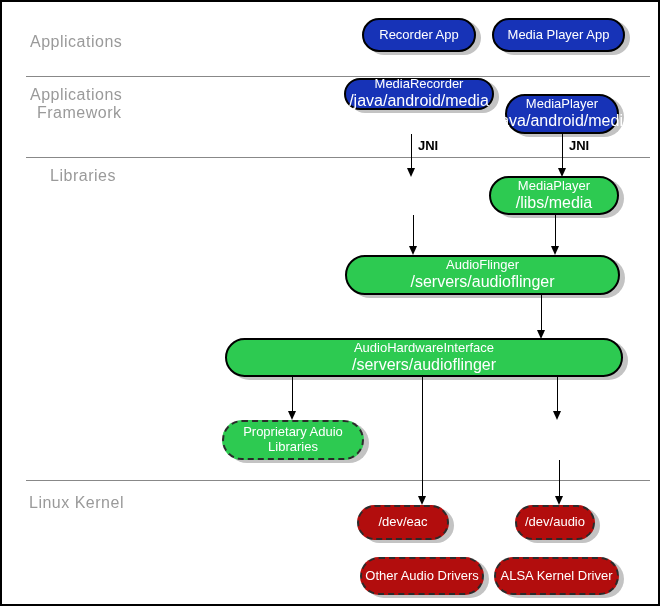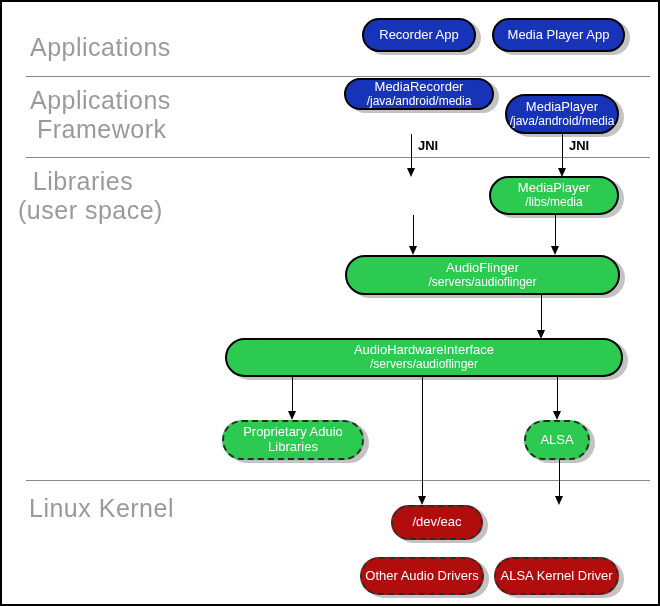--- a/index.html
+++ b/index.html
@@ -14,41 +14,41 @@
   }
   html,body{margin:0;padding:0;background:#fff;}
   body{font-family:"Liberation Sans","DejaVu Sans",sans-serif;}
   .canvas{
     position:relative;width:660px;height:606px;
     background:#fff;border:2px solid #000;box-sizing:border-box;
     overflow:hidden;
   }
   .layer-label{
     position:absolute;color:var(--layer-label-gray);
-    font-size:25px;letter-spacing:0.5px;white-space:nowrap;
+    font-size:16px;letter-spacing:0.5px;white-space:nowrap;
   }
   .layer-label .l2{margin-left:7px;}
   .sep{
     position:absolute;left:24px;width:624px;height:1px;
     background:var(--separator-gray);
   }
   .pill{
     position:absolute;box-sizing:border-box;
     border:2px solid var(--node-border);border-radius:999px;
     box-shadow:5px 3px 0 var(--shadow-gray);
     color:#fff;display:flex;flex-direction:column;
     align-items:center;justify-content:center;
     text-align:center;line-height:1.15;
   }
   .pill.dashed{border:2px dashed #2b2b2b;}
   .blue{background:var(--app-blue);}
   .green{background:var(--lib-green);}
   .red{background:var(--kernel-red);}
   .t1{font-size:13px;white-space:nowrap;}
-  .t2{font-size:12px;white-space:nowrap;}
+  .t2{font-size:16px;white-space:nowrap;}
   .vline{position:absolute;width:1px;background:var(--arrow-black);}
   .arrowhead{
     position:absolute;width:0;height:0;
     border-left:4px solid transparent;border-right:4px solid transparent;
     border-top:9px solid var(--arrow-black);
   }
   .jni{
     position:absolute;font-size:13px;font-weight:bold;color:#000;
   }
 </style>
@@ -59,21 +59,20 @@
 
   <div class="layer-label" style="left:28px;top:31px;">
     <div>Applications</div>
   </div>
   <div class="layer-label" style="left:28px;top:84px;">
     <div>Applications</div>
     <div class="l2">Framework</div>
   </div>
   <div class="layer-label" style="left:16px;top:165px;width:130px;text-align:center;">
     <div>Libraries</div>
-    <div>(user space)</div>
   </div>
   <div class="layer-label" style="left:27px;top:492px;">
     <div>Linux Kernel</div>
   </div>
 
   <div class="sep" style="top:74px;"></div>
   <div class="sep" style="top:155px;"></div>
   <div class="sep" style="top:478px;"></div>
 
   <div class="pill blue" style="left:360px;top:16px;width:114px;height:34px;">
@@ -127,29 +126,29 @@
   <div class="arrowhead" style="left:286px;top:409px;"></div>
   <div class="vline" style="left:420px;top:375px;height:119px;"></div>
   <div class="arrowhead" style="left:416px;top:494px;"></div>
   <div class="vline" style="left:555px;top:375px;height:34px;"></div>
   <div class="arrowhead" style="left:551px;top:409px;"></div>
 
   <div class="pill green dashed" style="left:220px;top:418px;width:142px;height:40px;">
     <div class="t1">Proprietary Aduio</div>
     <div class="t1">Libraries</div>
   </div>
-  <div class="pill green dashed" style="left:522px;top:418px;width:66px;height:40px;">
-    <div class="t1">ALSA</div>
-  </div>
 
   <div class="vline" style="left:557px;top:458px;height:36px;"></div>
   <div class="arrowhead" style="left:553px;top:494px;"></div>
 
-  <div class="pill red dashed" style="left:389px;top:503px;width:92px;height:35px;">
+  <div class="pill red dashed" style="left:355px;top:503px;width:92px;height:35px;">
     <div class="t1">/dev/eac</div>
+  </div>
+  <div class="pill red dashed" style="left:513px;top:503px;width:80px;height:35px;">
+    <div class="t1">/dev/audio</div>
   </div>
   <div class="pill red dashed" style="left:492px;top:555px;width:125px;height:38px;">
     <div class="t1">ALSA Kernel Driver</div>
   </div>
   <div class="pill red dashed" style="left:358px;top:555px;width:124px;height:38px;">
     <div class="t1">Other Audio Drivers</div>
   </div>
 
 </div>
 

